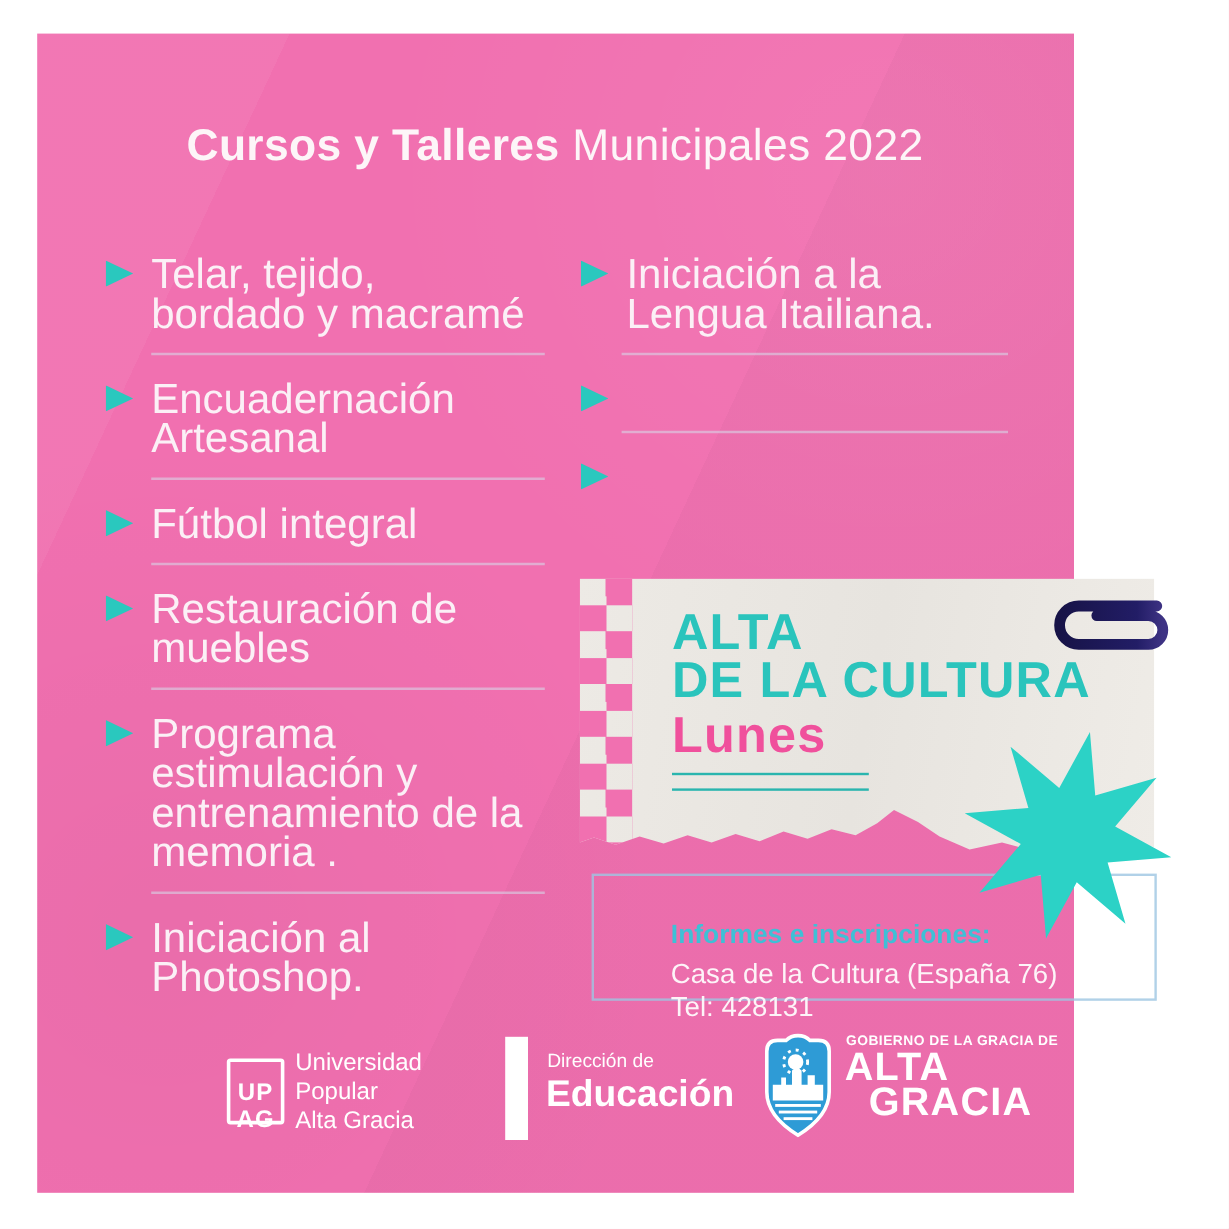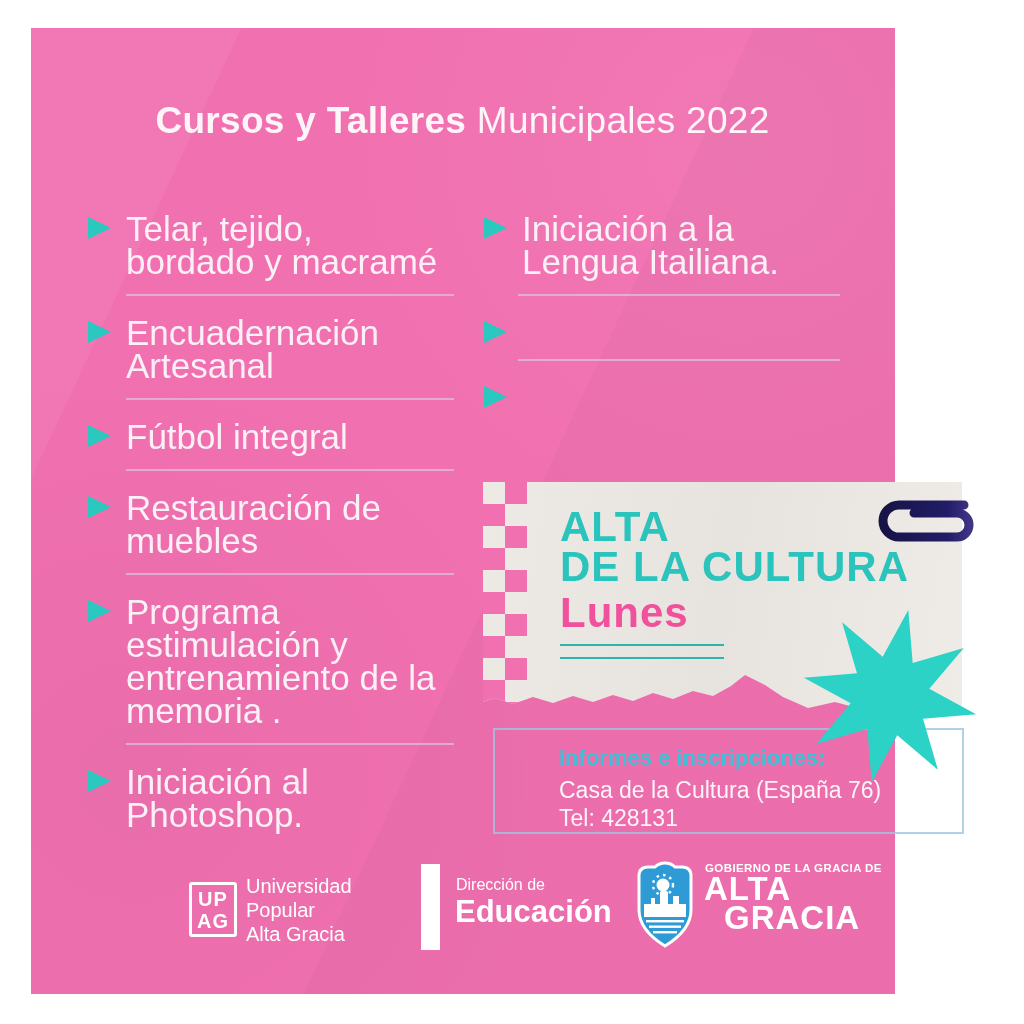--- a/index.html
+++ b/index.html
@@ -49,27 +49,27 @@
     font-weight:bold; font-size:42px; letter-spacing:1px; }
   .rule { position:absolute; left:77px; width:164px; height:2px; background:#2AB5AE; }
   .rule1 { top:162px; } .rule2 { top:175px; }
 
   .paperclip { position:absolute; left:868px; top:490px; z-index:4; }
   .star { position:absolute; left:800px; top:606px; z-index:3; }
 
   
   .infobox { position:absolute; left:493px; top:728px; width:471px; height:106px;
     border:2px solid rgba(158,198,226,.8); padding:15px 0 0 64px; color:#FDF4F8; }
-  .info-heading { color:#3EC0D6; font-weight:bold; font-size:22px; margin-bottom:5px; }
+  .info-heading { color:#3EC0D6; font-weight:bold; font-size:22px; margin-bottom:5px;margin-top:21px; }
   .info-line { font-size:23px; line-height:28px; }
 
   
   .upag-box { position:absolute; left:189px; top:882px; width:48px; height:55px;
     border:3px solid #fff; border-radius:3px; color:#fff; font-weight:bold;
-    font-size:20px; line-height:22px; text-align:center; padding-top:3px; letter-spacing:1px; }
+    font-size:20px; line-height:22px; text-align:center; padding-top:15px; letter-spacing:1px; }
   .upag-name { position:absolute; left:246px; top:874px; color:#fff;
     font-size:20px; line-height:24px; }
   .vbar { position:absolute; left:421px; top:864px; width:19px; height:86px; background:#fff; }
   .dir-small { position:absolute; left:456px; top:876px; color:#fff; font-size:16px; }
   .dir-large { position:absolute; left:455px; top:894px; color:#fff; font-weight:bold; font-size:31px; }
   .crest { position:absolute; left:633px; top:860px; }
   .gob-small { position:absolute; left:705px; top:862px; color:#fff; font-weight:bold;
     font-size:11.5px; letter-spacing:.4px; }
   .gob-line1 { position:absolute; left:704px; top:874px; color:#fff; font-weight:bold;
     font-size:33px; line-height:30px; letter-spacing:1px; }

